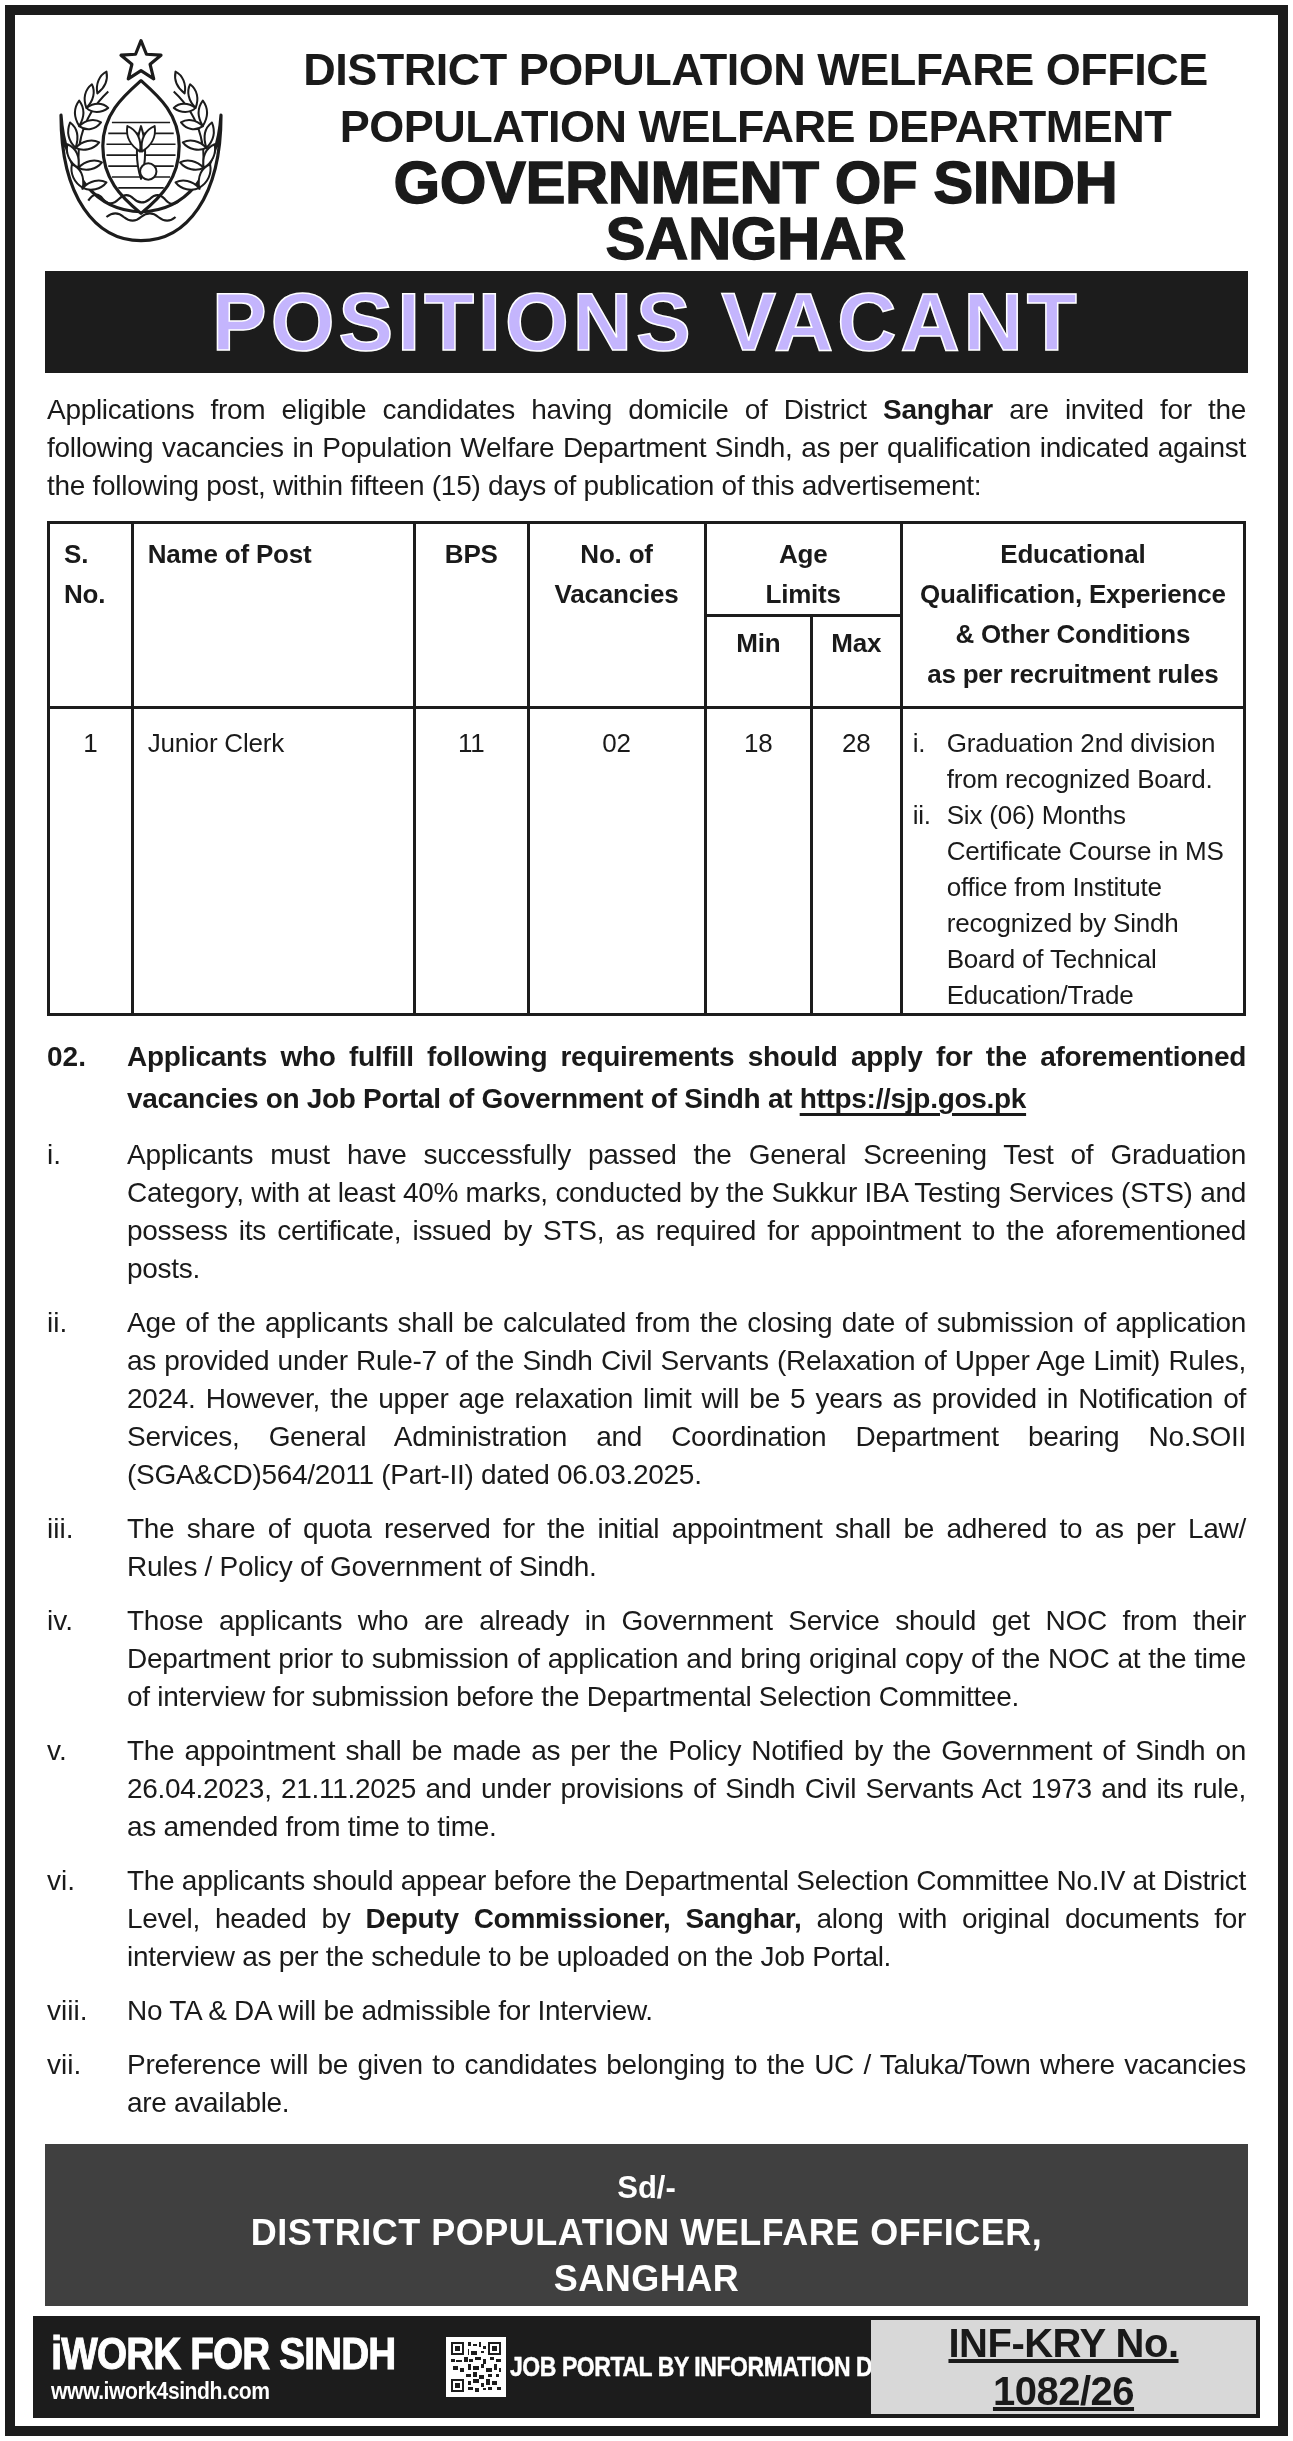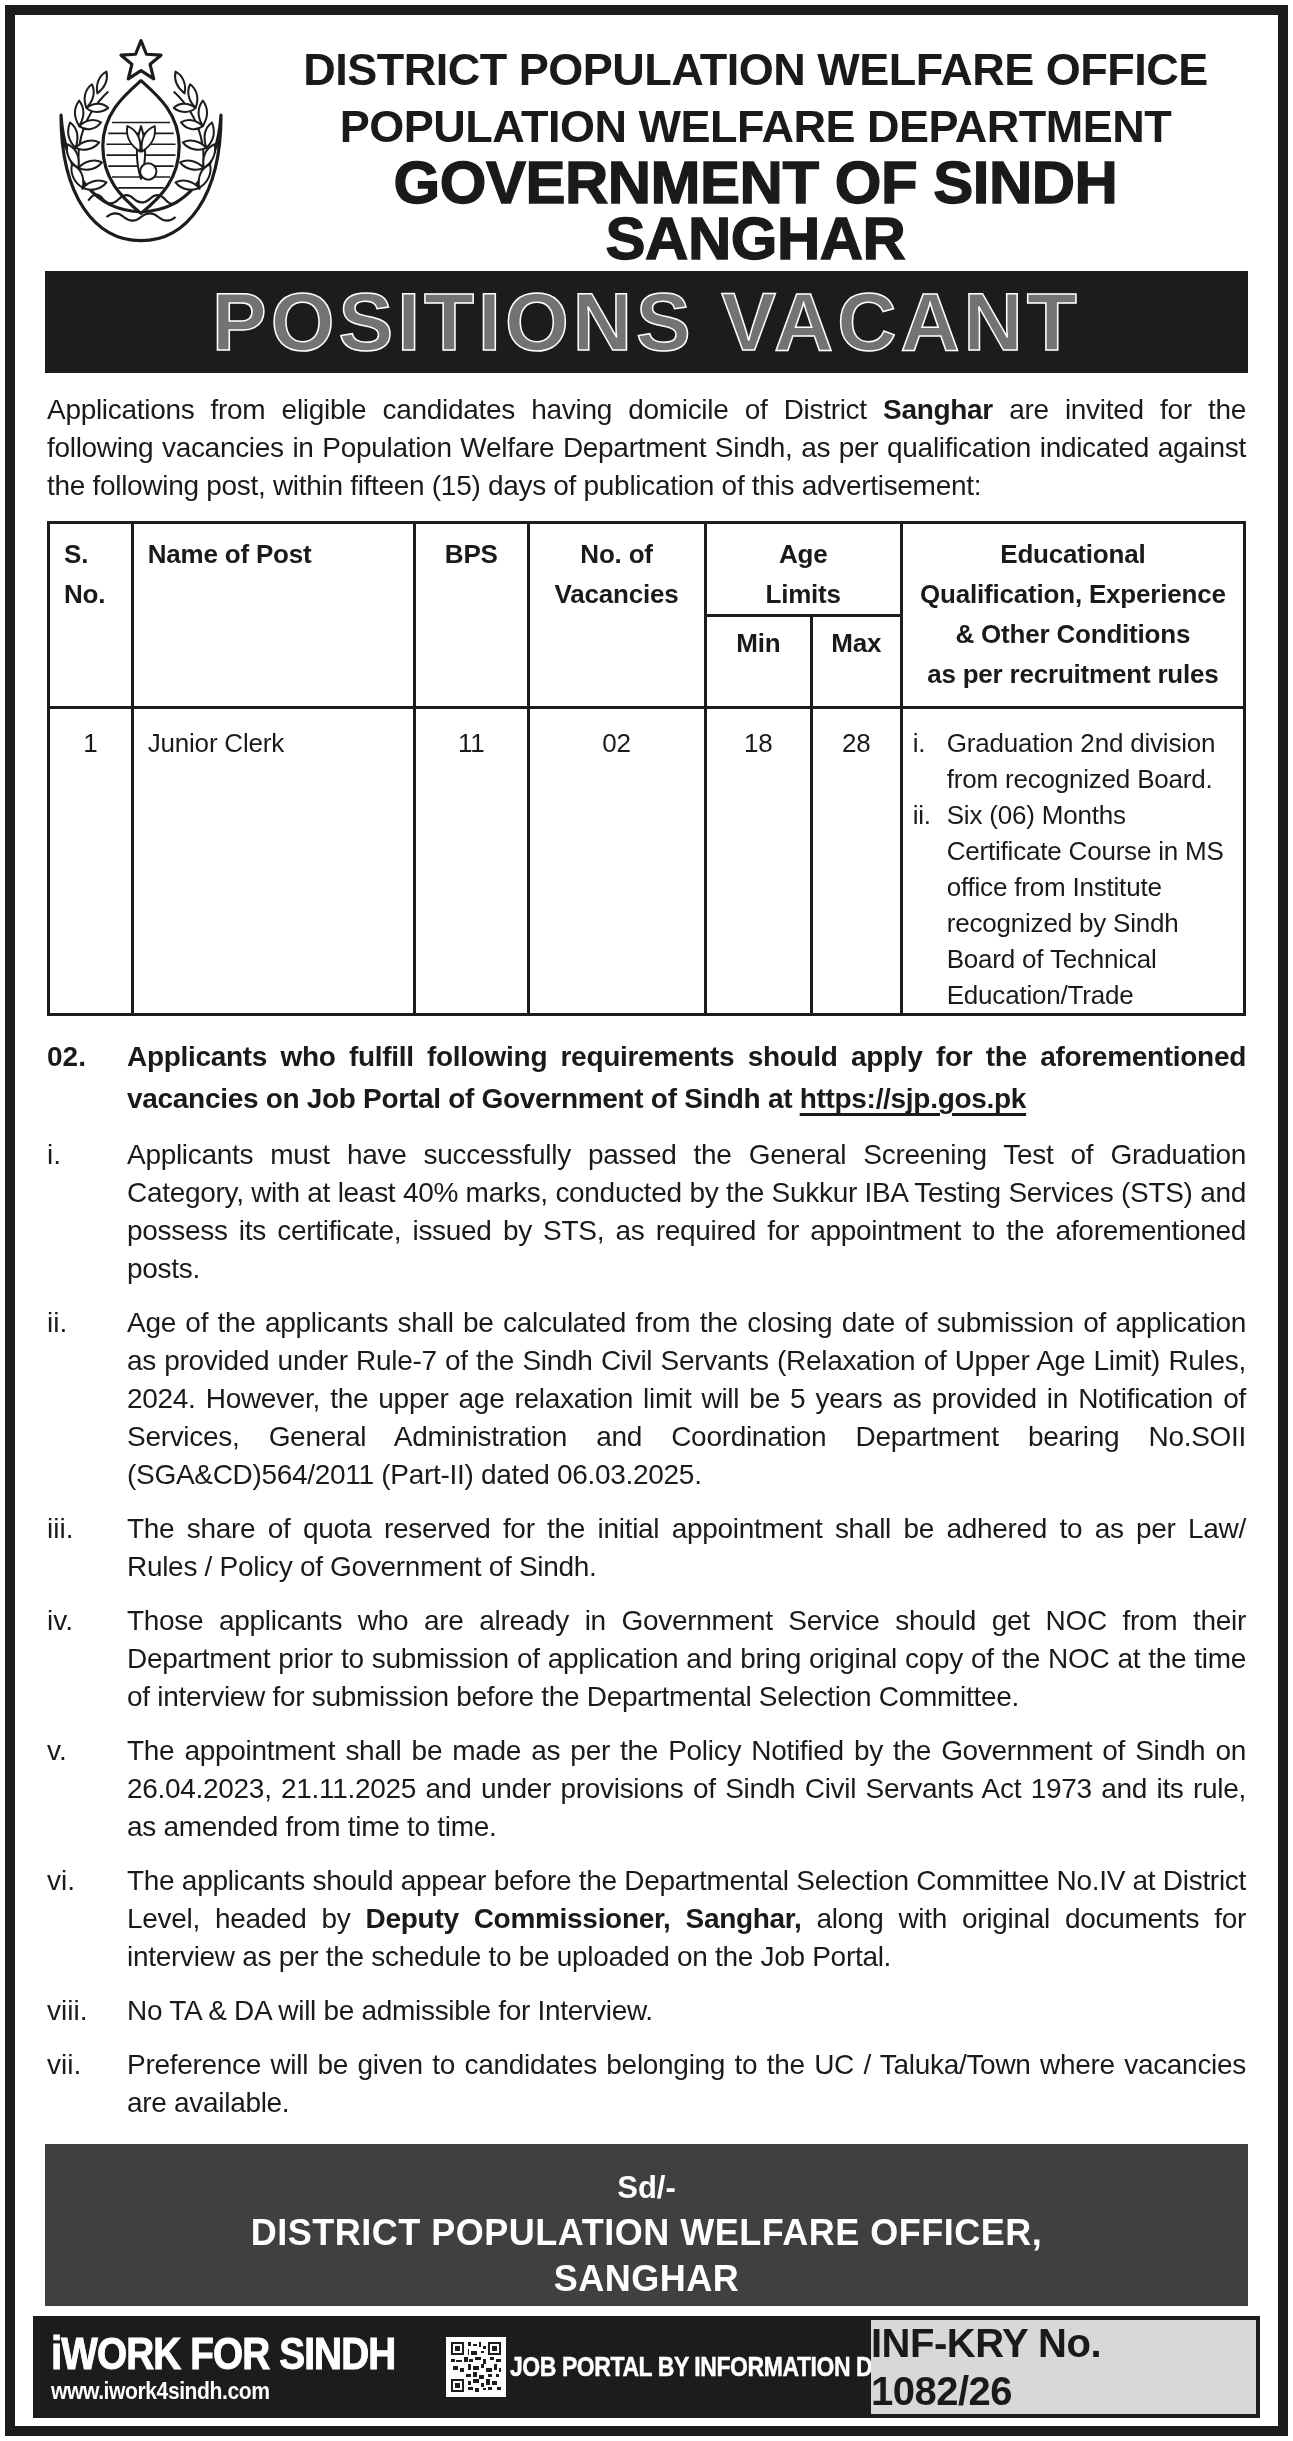--- a/index.html
+++ b/index.html
@@ -18,21 +18,21 @@
   
   .masthead { display:flex; align-items:flex-start; min-height:230px; }
   .emblem { flex:0 0 218px; padding:4px 0 0 14px; }
   .emblem svg { width:200px; height:218px; display:block; }
   .titles { flex:1; text-align:center; padding-top:12px; letter-spacing:-0.5px; }
   .t1 { font-size:45px; font-weight:bold; line-height:57px; white-space:nowrap; }
   .t2 { font-size:60px; font-weight:bold; line-height:56px; -webkit-text-stroke:1.3px #1a1a1a; }
   
   .banner { margin:8px 18px 0; background:#1c1c1c; height:104px;
     display:flex; align-items:center; justify-content:center; }
-  .banner span { color:#737373; font-weight:bold; font-size:82px; letter-spacing:4px;
+  .banner span { color:#c4b5fd; font-weight:bold; font-size:82px; letter-spacing:4px;
     -webkit-text-stroke:1.5px #fff; white-space:nowrap; }
   
   .intro { margin:18px 20px 0; font-size:28px; line-height:38px;
     text-align:justify; letter-spacing:-0.3px; }
   
   .vtable { width:calc(100% - 40px); margin:16px 20px 0; border-collapse:collapse; table-layout:fixed; }
   .vtable th,.vtable td { border:3px solid #1c1c1c; vertical-align:top; letter-spacing:-0.2px; }
   .vtable th { font-weight:bold; font-size:26px; line-height:40px; padding-top:10px; white-space:pre-line; }
   .vtable td { font-size:26px; line-height:36px; padding-top:16px; }
   .c { text-align:center; }
@@ -66,21 +66,21 @@
   .brand { font-size:44px; font-weight:bold; letter-spacing:-1px; line-height:46px; white-space:nowrap;
     -webkit-text-stroke:1px #fff; }
   .brand .bi { font-size:46px; }
   .website { font-size:24px; font-weight:bold; line-height:28px; letter-spacing:-0.5px; }
   .qr { flex:0 0 60px; width:60px; height:60px; background:#fff; padding:3px; }
   .qr svg { width:100%; height:100%; display:block; }
   .tagline { color:#fff; font-size:28px; font-weight:bold; white-space:nowrap;
     letter-spacing:-0.5px; transform:scaleX(0.82); transform-origin:left center;
     -webkit-text-stroke:0.5px #fff; }
   .f-right { flex:0 0 385px; margin-left:0; background:#d8d8d8; color:#1a1a1a;
-    display:flex; flex-direction:column; align-items:flex-start; justify-content:center; }
+    display:flex; flex-direction:column; align-items:center; justify-content:center;text-decoration:underline; }
   .inf1,.inf2 { font-size:40px; font-weight:bold; line-height:48px; letter-spacing:-0.5px; }
 </style>
 </head>
 <body>
 
 <div class="frame">
 
   <header class="masthead">
     <div class="emblem">
       <svg viewBox="0 0 220 235" aria-hidden="true">

